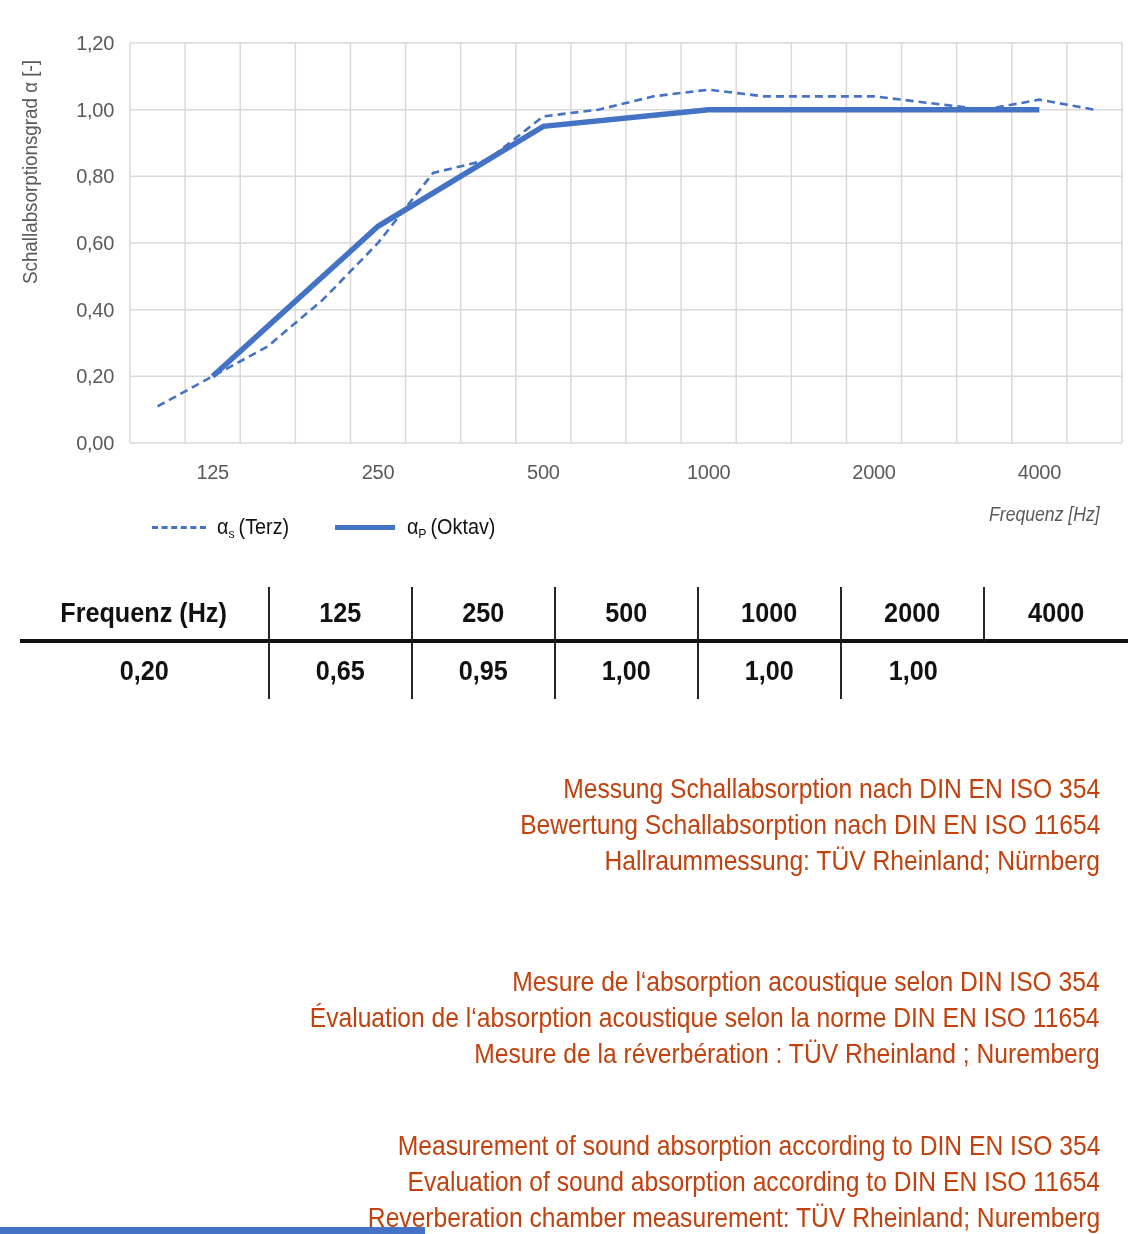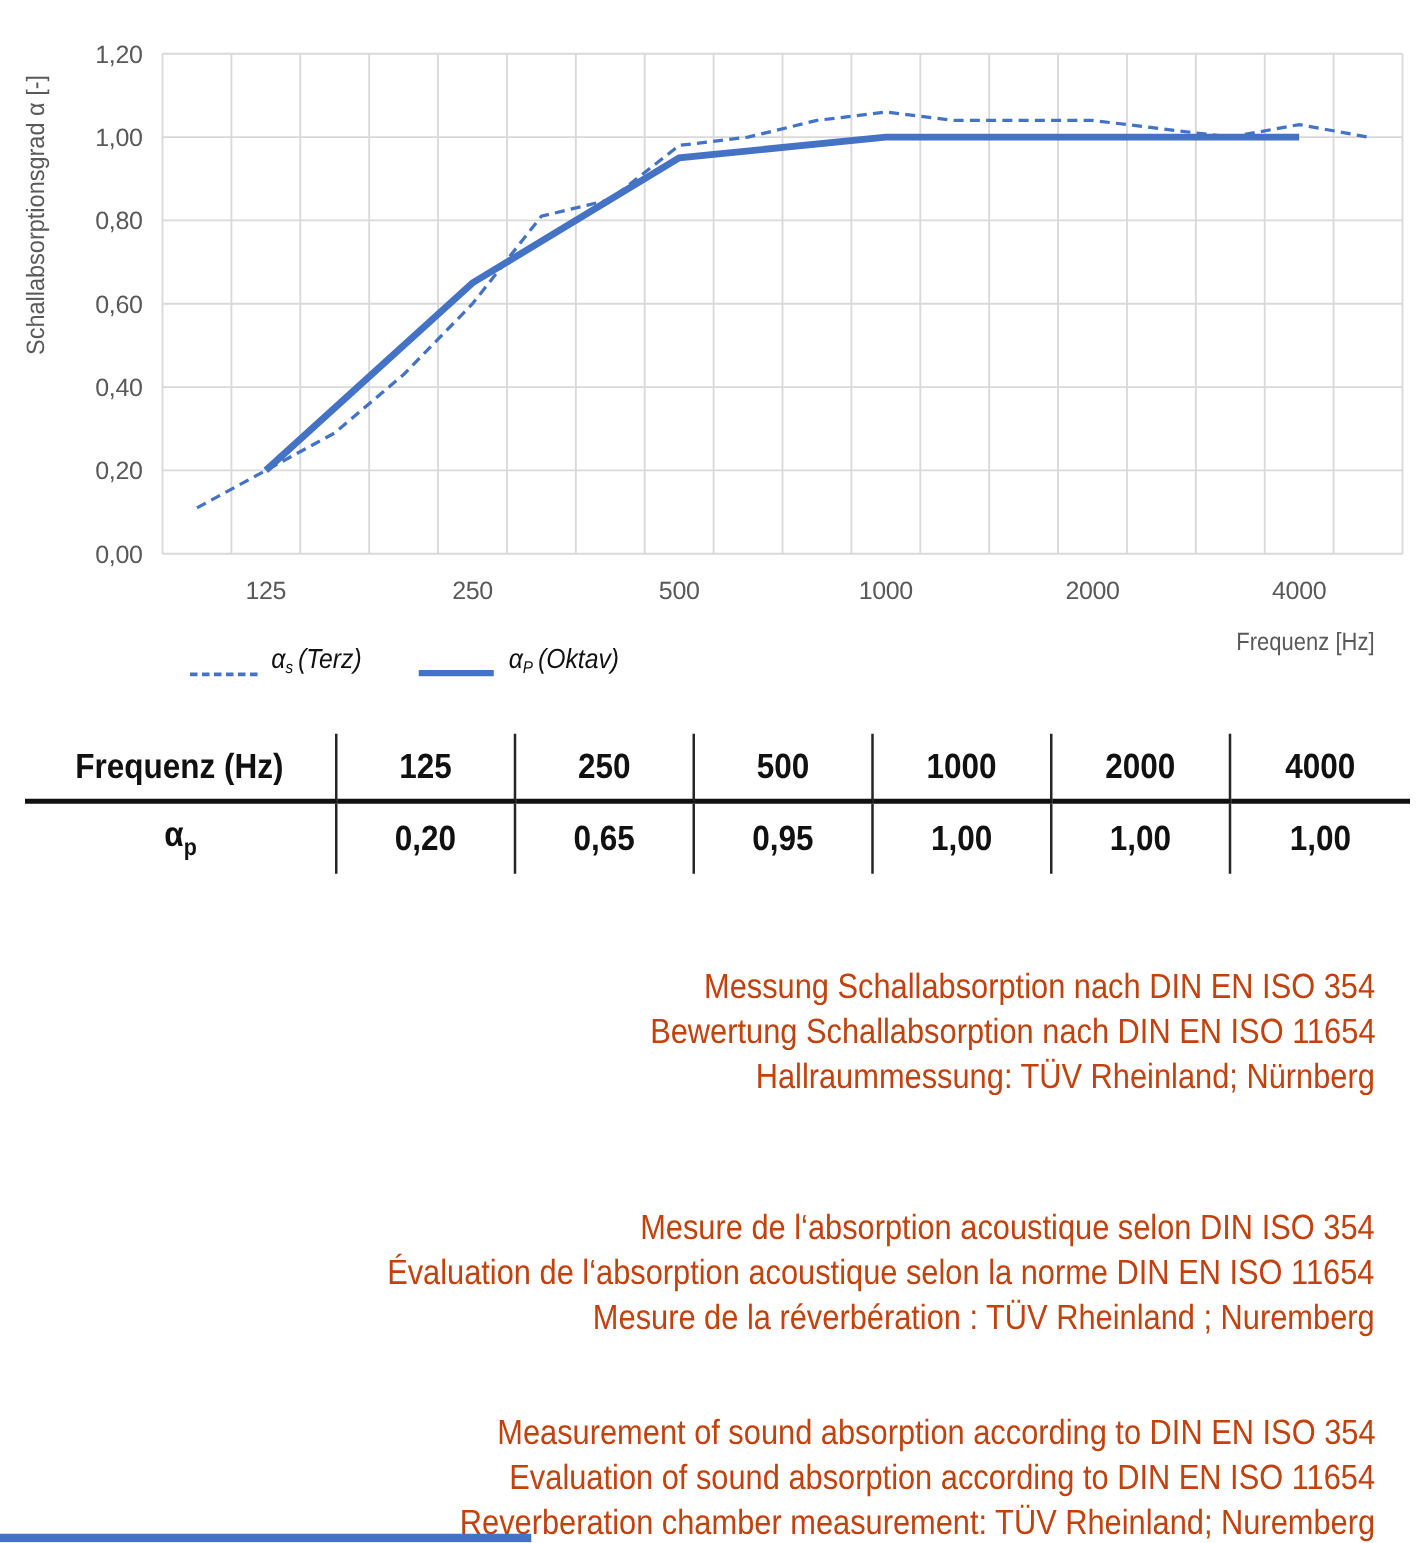--- a/index.html
+++ b/index.html
@@ -16,31 +16,31 @@
   .chart-svg { position:absolute; top:0; left:0; }
   svg text { font-family:"Liberation Sans", sans-serif; letter-spacing:-0.3px; }
   .y-axis-title {
     position:absolute; left:30px; top:172px;
     transform:translate(-50%,-50%) rotate(-90deg) scaleX(0.94);
     white-space:nowrap;
     font-size:20px; color:#595959;
   }
   .x-axis-title {
     position:absolute; top:503px; right:35px;
-    font-size:20px; color:#595959;
+    font-size:20px; color:#595959;font-style:italic;
   }
   .cond { display:inline-block; transform:scaleX(0.88); transform-origin:100% 50%; white-space:nowrap; }
   .cond-c { display:inline-block; transform:scaleX(0.90); transform-origin:50% 50%; white-space:nowrap; }
   
   .legend {
     position:absolute; top:514px; left:152px;
     display:flex; align-items:center; gap:42px;
     font-size:22px; color:#111;
   }
-  .legend-item { display:flex; align-items:flex-end; gap:7px;font-style:italic; }
+  .legend-item { display:flex; align-items:center; gap:7px; }
   .legend-item sub { font-size:0.62em; vertical-align:-0.3em; }
   .sample-dashed { width:54px; height:0; border-top:3px dashed #4472C4; }
   .sample-solid  { width:60px; height:5px; background:#4472C4; }
   
   .abs-table {
     position:absolute; top:587px; left:20px;
     display:grid;
     grid-template-columns:250px repeat(6,143px);
     font-size:28px; color:#111;
   }
@@ -144,23 +144,20 @@
         <span class="cond-c">1000</span>
       </div>
     <div class="cell th vline">
         <span class="cond-c">2000</span>
       </div>
     <div class="cell th">
         <span class="cond-c">4000</span>
       </div>
 
     <div class="cell vline">
-        <span class="cond-c"><span>α</span><sub>p</sub></span>
-      </div>
-    <div class="cell vline">
         <span class="cond-c">0,20</span>
       </div>
     <div class="cell vline">
         <span class="cond-c">0,65</span>
       </div>
     <div class="cell vline">
         <span class="cond-c">0,95</span>
       </div>
     <div class="cell vline">
         <span class="cond-c">1,00</span>

